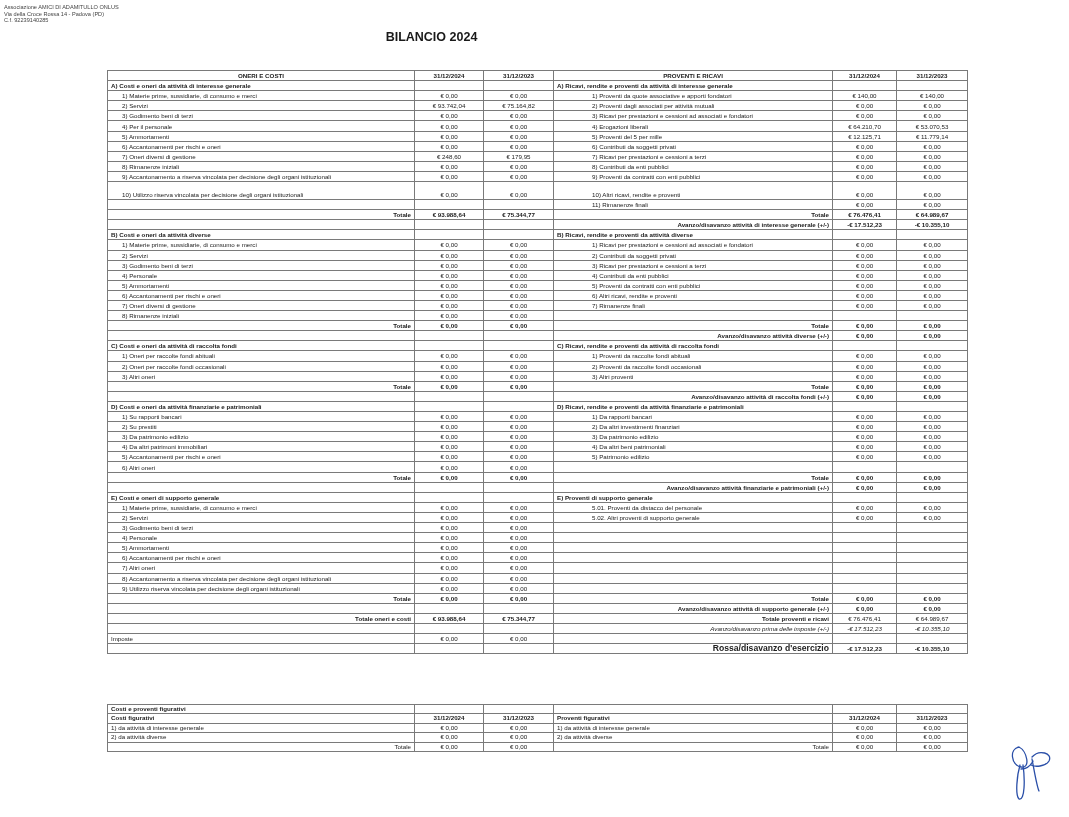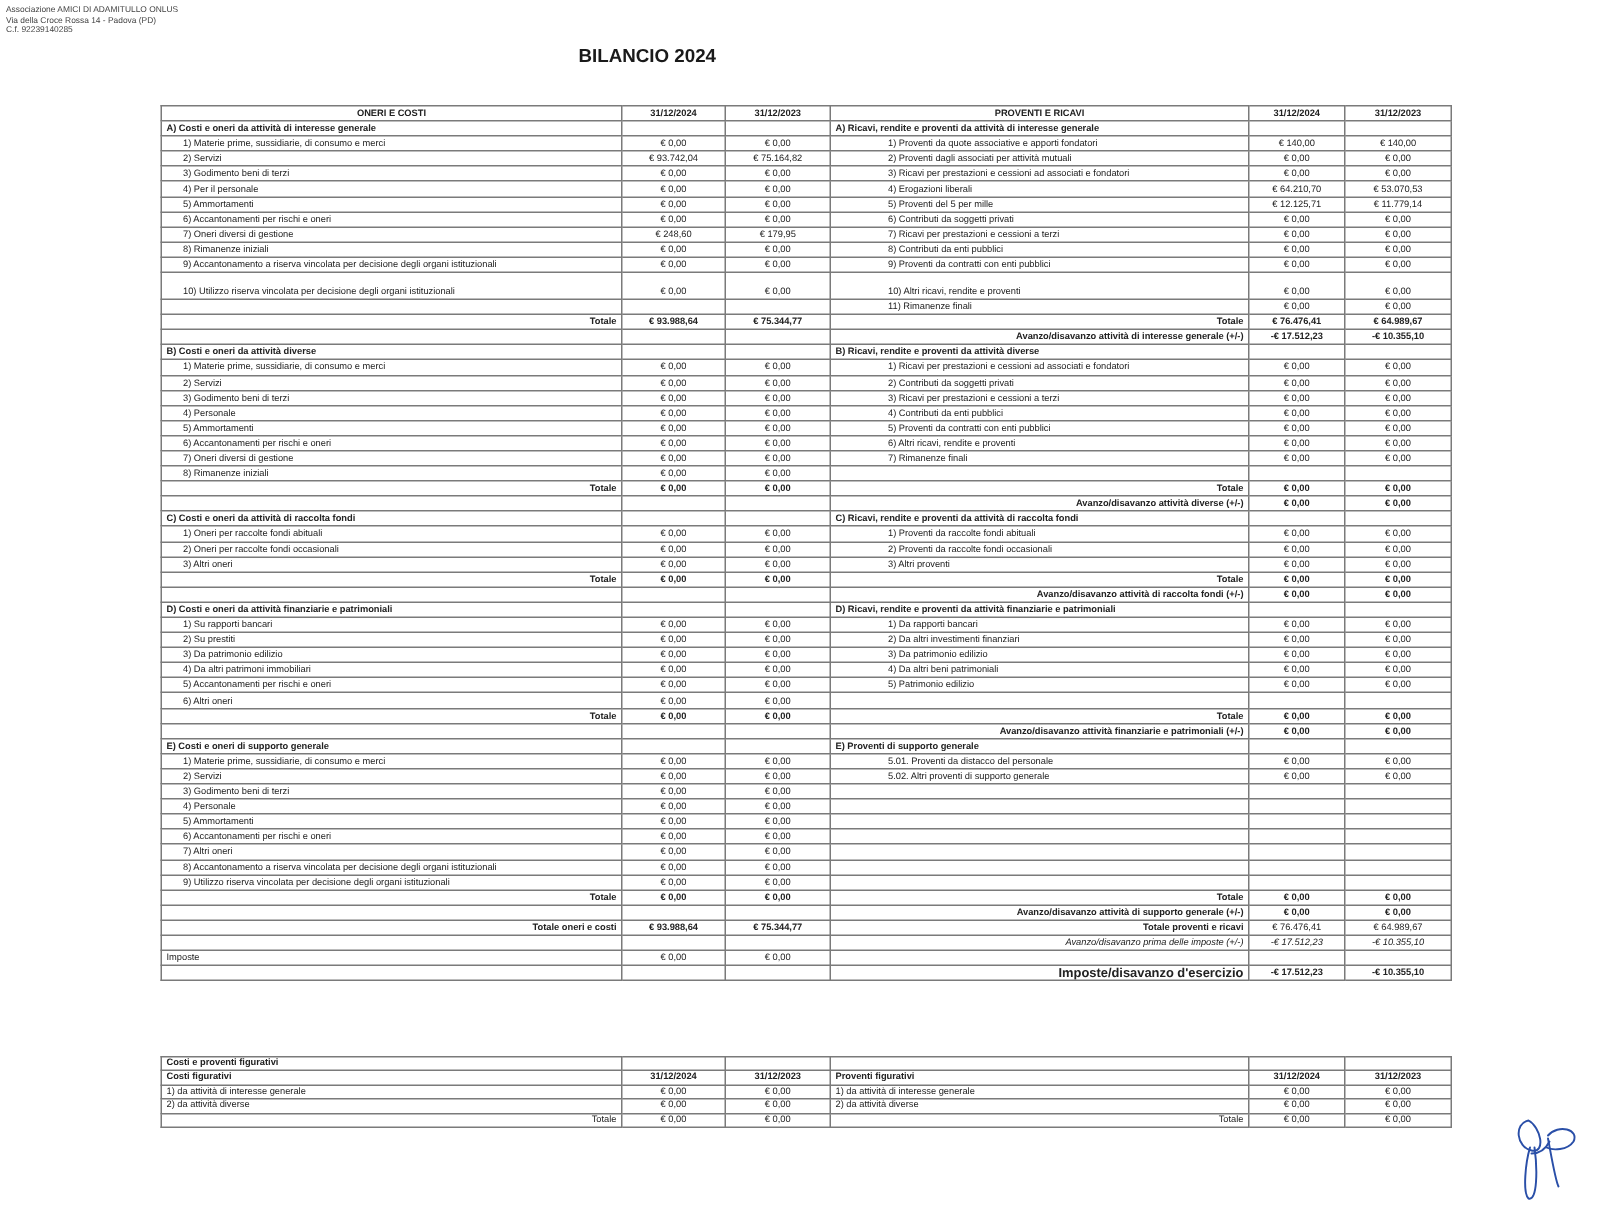--- a/index.html
+++ b/index.html
@@ -494,21 +494,21 @@
         <td class="num">€ 0,00</td>
         <td class="num">€ 0,00</td>
         <td class="lbl"></td>
         <td class="num"></td>
         <td class="num"></td>
       </tr>
       <tr>
         <td class="lbl"></td>
         <td class="num"></td>
         <td class="num"></td>
-        <td class="big">Imposte/disavanzo d'esercizio</td>
+        <td class="big">Rossa/disavanzo d'esercizio</td>
         <td class="num bold">-€ 17.512,23</td>
         <td class="num bold">-€ 10.355,10</td>
       </tr>
     </tbody>
 </table>
 
 <table class="fig">
   <colgroup>
     <col style="width:307px">
       <col style="width:69px">

